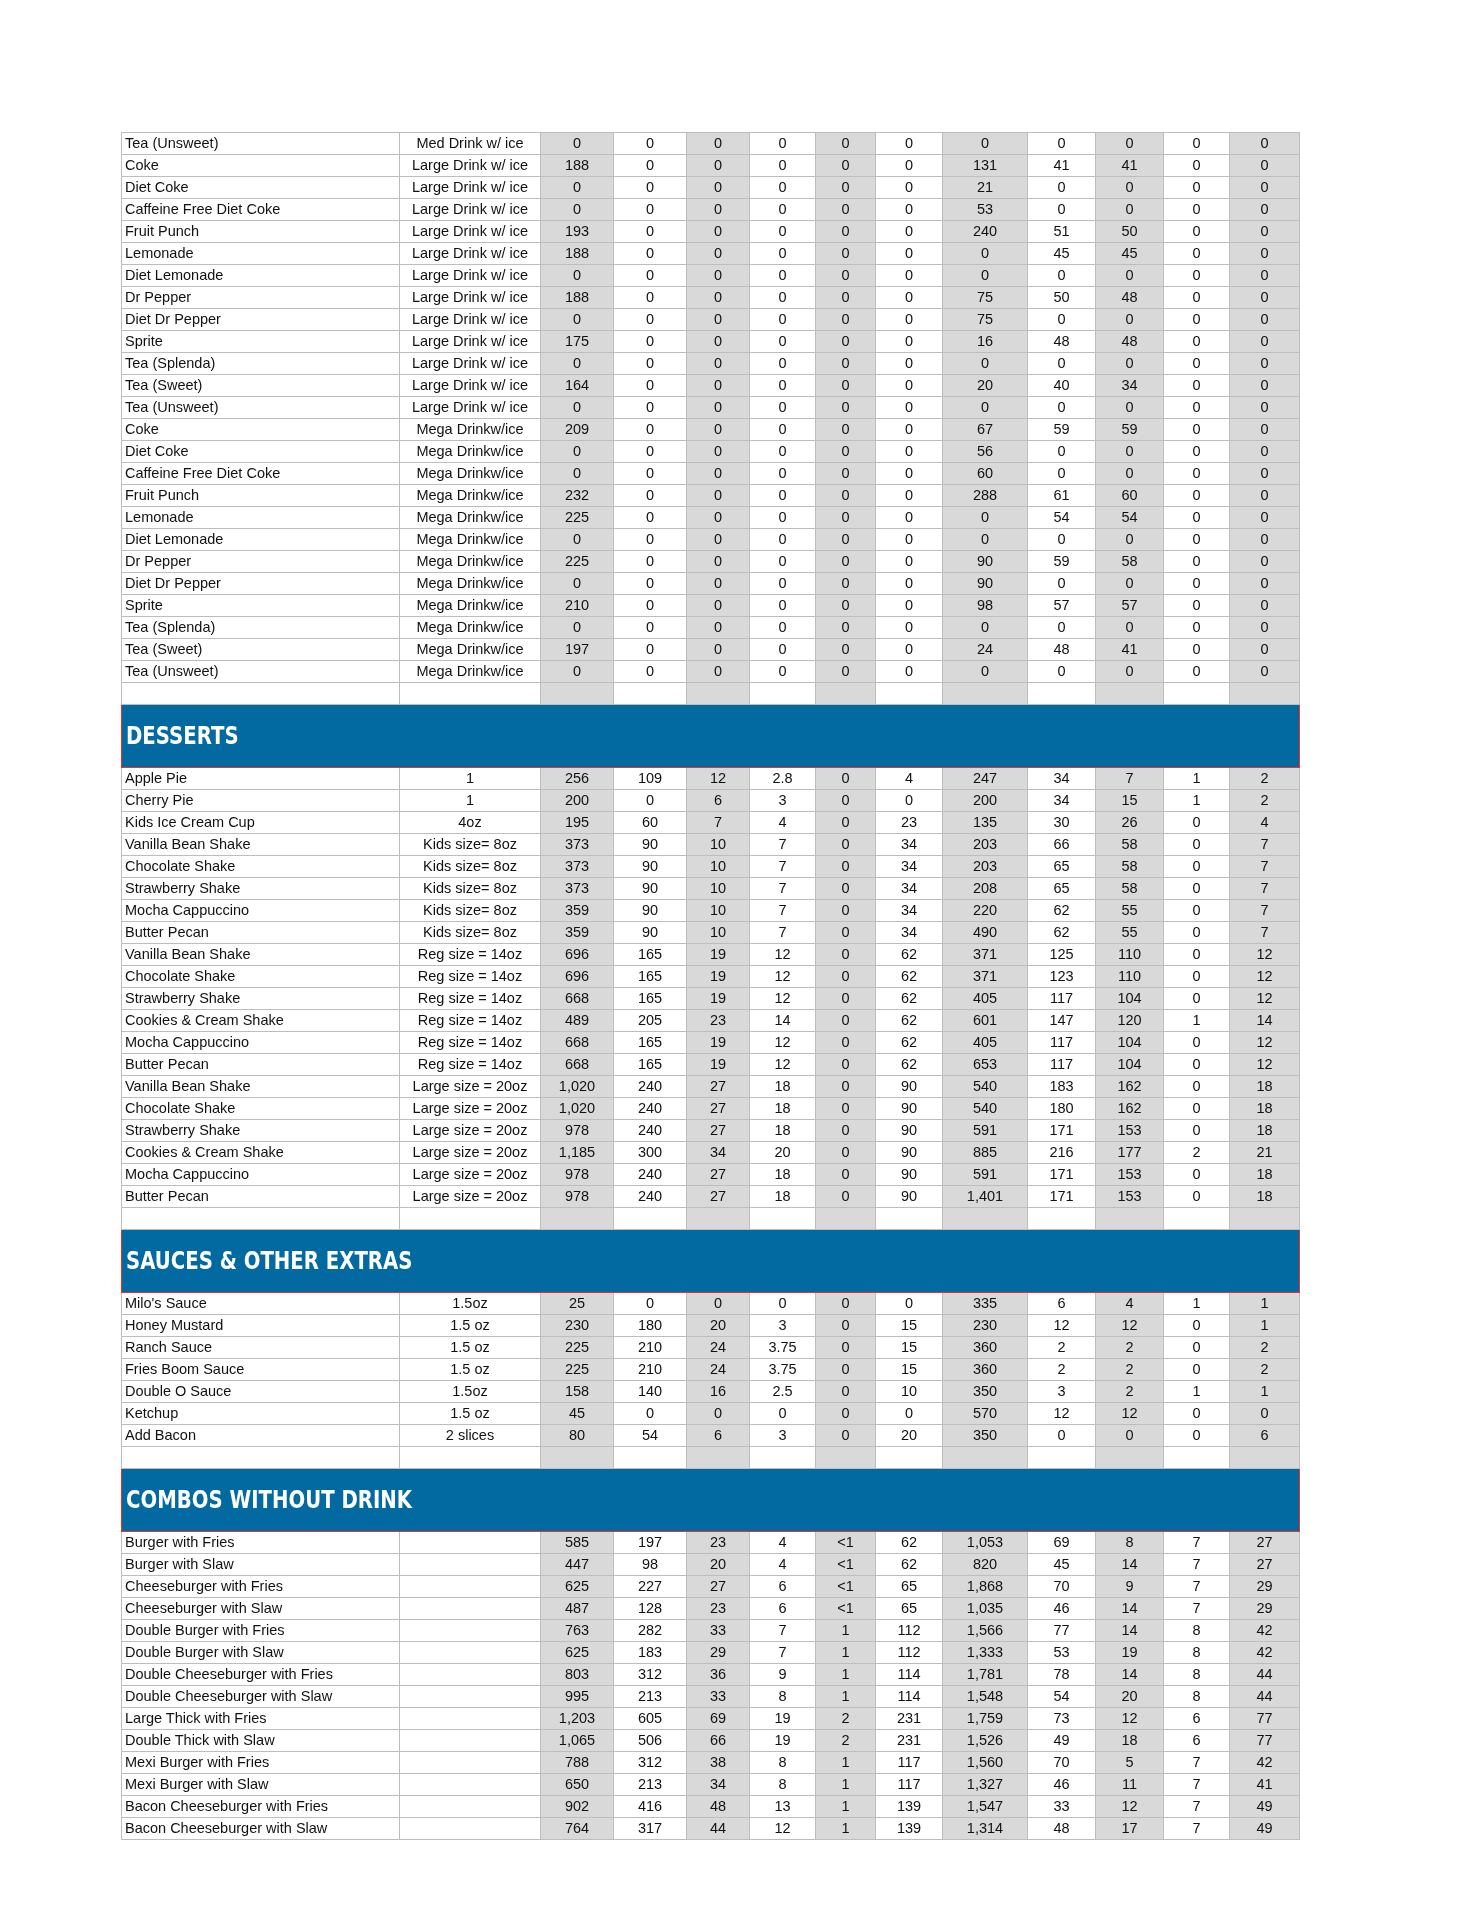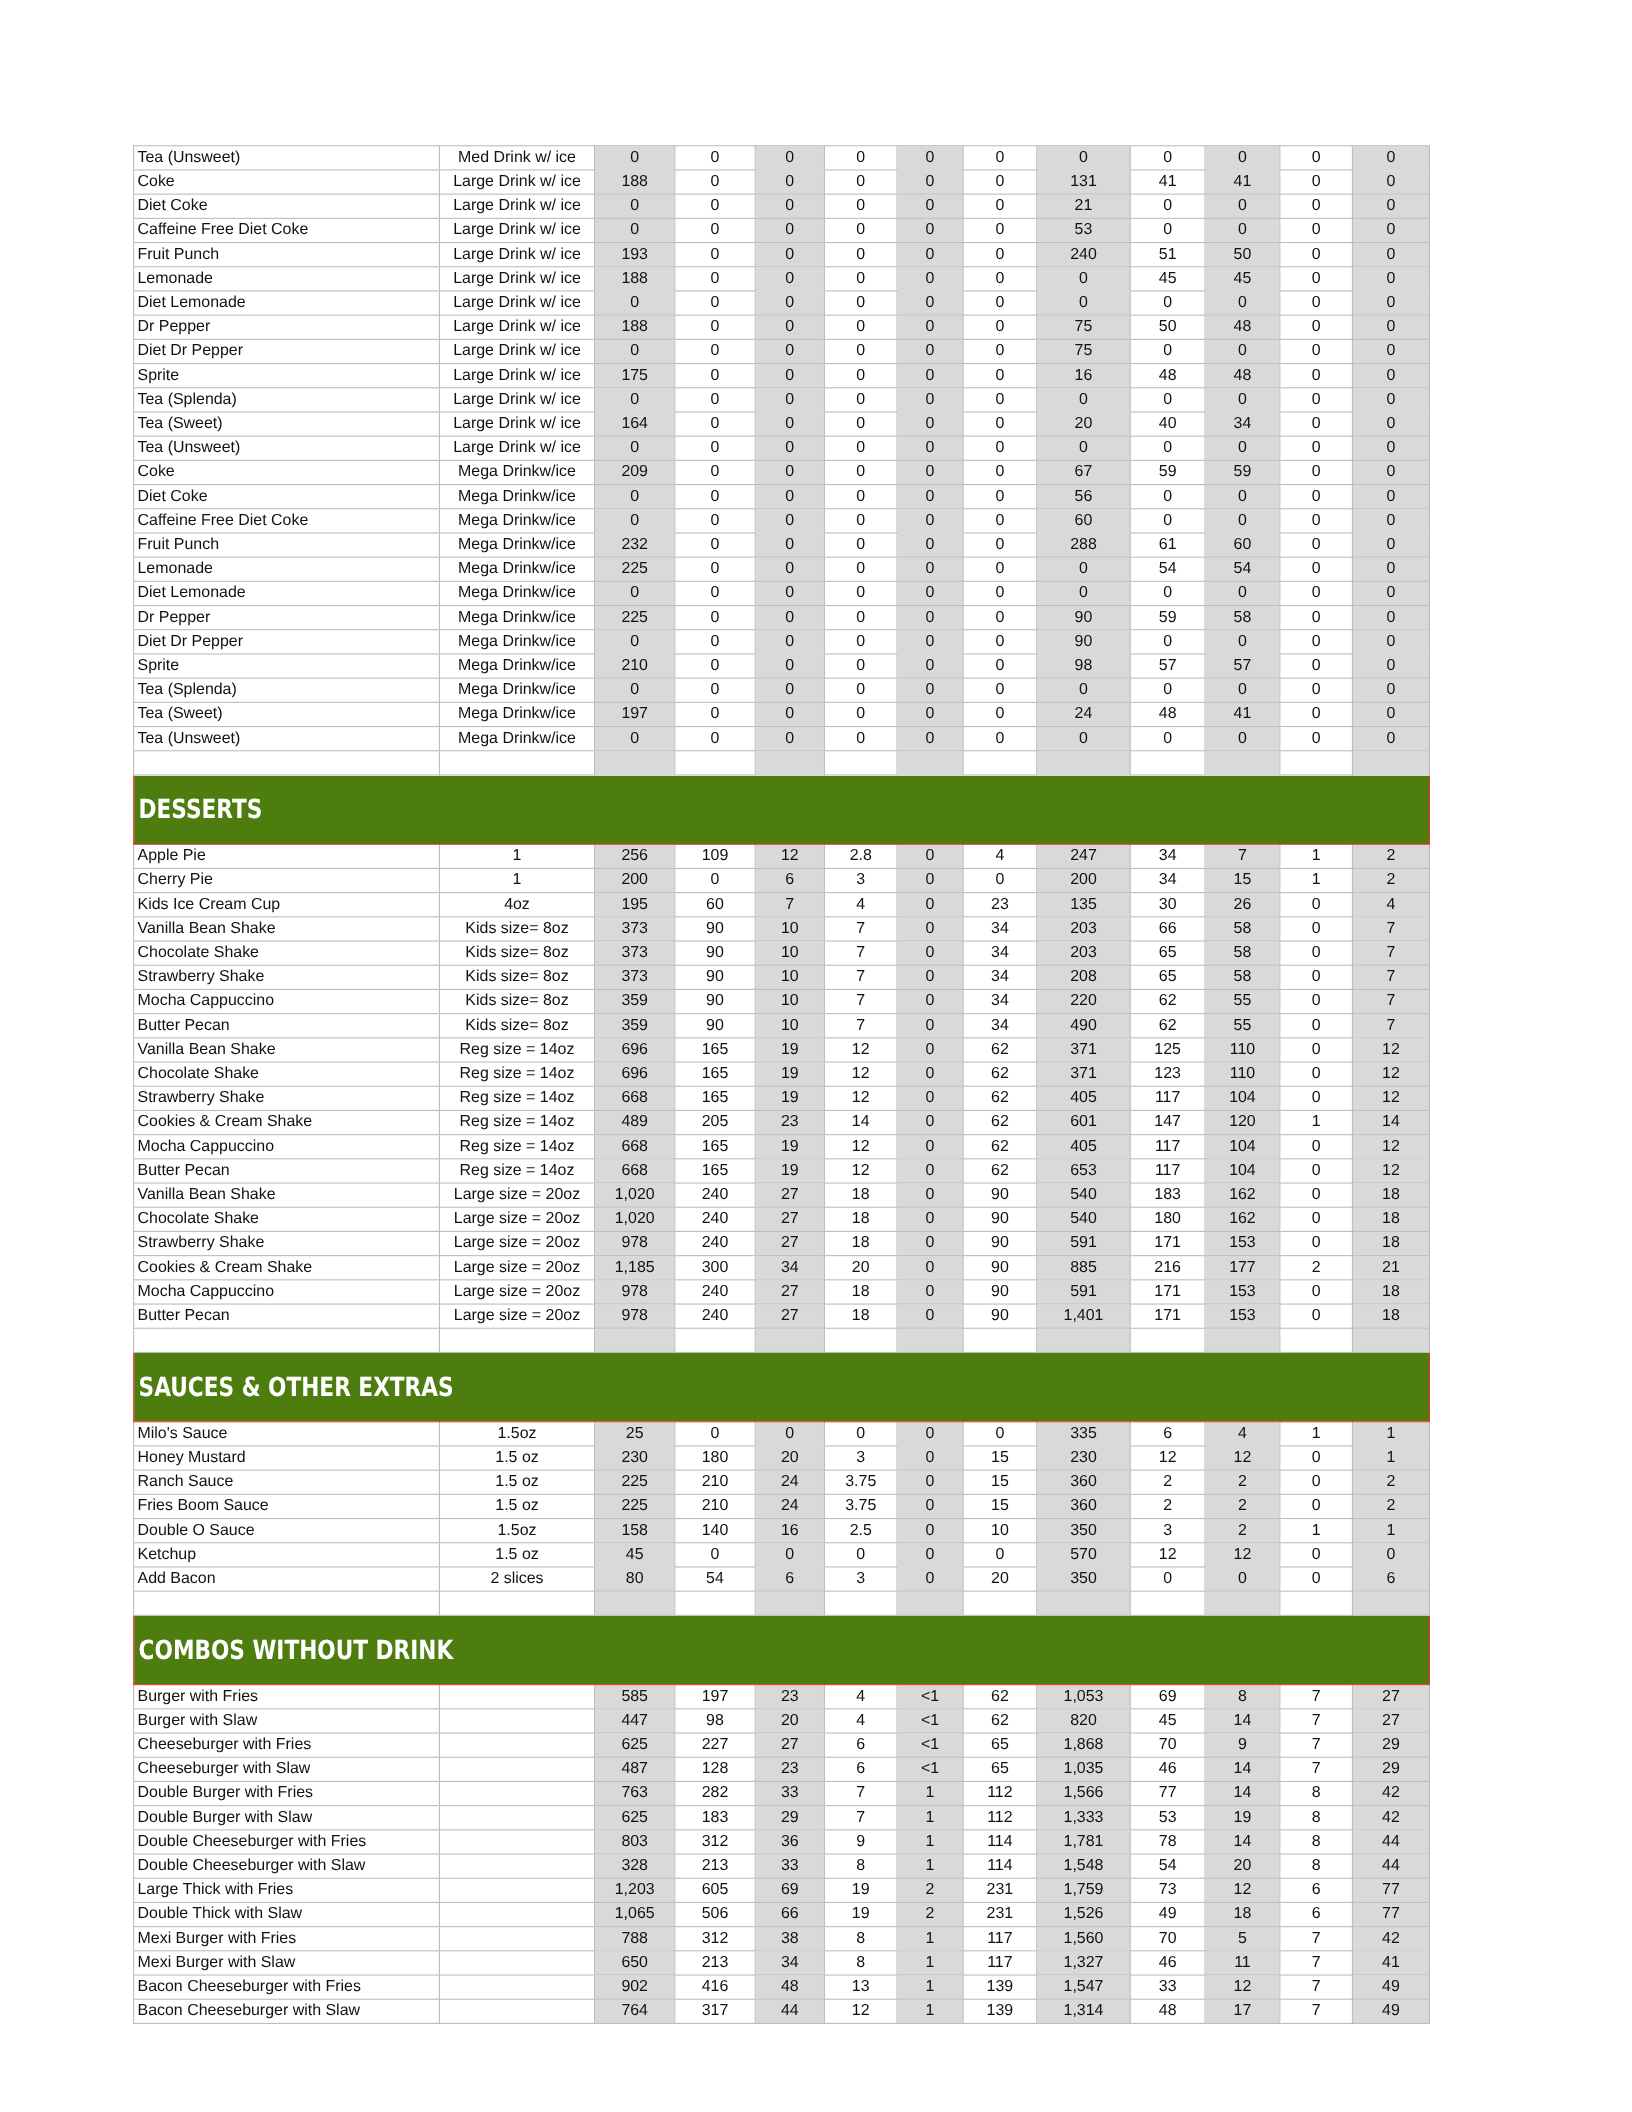--- a/index.html
+++ b/index.html
@@ -18,21 +18,21 @@
   col.c-n8 { width: 68px; }
   col.c-n9 { width: 68px; }
   col.c-n10 { width: 66px; }
   col.c-n11 { width: 70px; }
   td { height: 21px; padding: 0 3px; border: 1.5px solid #bdbdbd; white-space: nowrap; overflow: hidden; line-height: 19px; }
   td.name { text-align: left; }
   td.serv { text-align: center; }
   td.num { text-align: center; }
   td.shade { background: #d9d9d9; }
   tr.blank td { height: 21px; }
-  tr.section td { background: #4d7c0f; border-color: #ee3124; height: 30px; padding: 16px 4px; }
+  tr.section td { background: #0369a1; border-color: #ee3124; height: 30px; padding: 16px 4px; }
   .section-title { font-family: "DejaVu Sans", sans-serif; font-weight: bold; font-size: 24px; color: #ffffff; letter-spacing: 0px; transform: scaleX(0.82); transform-origin: left center; display: inline-block; line-height: 30px; }
 </style>
 </head>
 <body>
 
 <div class="page">
   <table>
     <colgroup>
       <col class="c-name">
         <col class="c-serv">
@@ -984,21 +984,21 @@
           <td class="num">114</td>
           <td class="num shade">1,781</td>
           <td class="num">78</td>
           <td class="num shade">14</td>
           <td class="num">8</td>
           <td class="num shade">44</td>
         </tr>
         <tr>
           <td class="name">Double Cheeseburger with Slaw</td>
           <td class="serv"></td>
-          <td class="num shade">328</td>
+          <td class="num shade">995</td>
           <td class="num">213</td>
           <td class="num shade">33</td>
           <td class="num">8</td>
           <td class="num shade">1</td>
           <td class="num">114</td>
           <td class="num shade">1,548</td>
           <td class="num">54</td>
           <td class="num shade">20</td>
           <td class="num">8</td>
           <td class="num shade">44</td>

